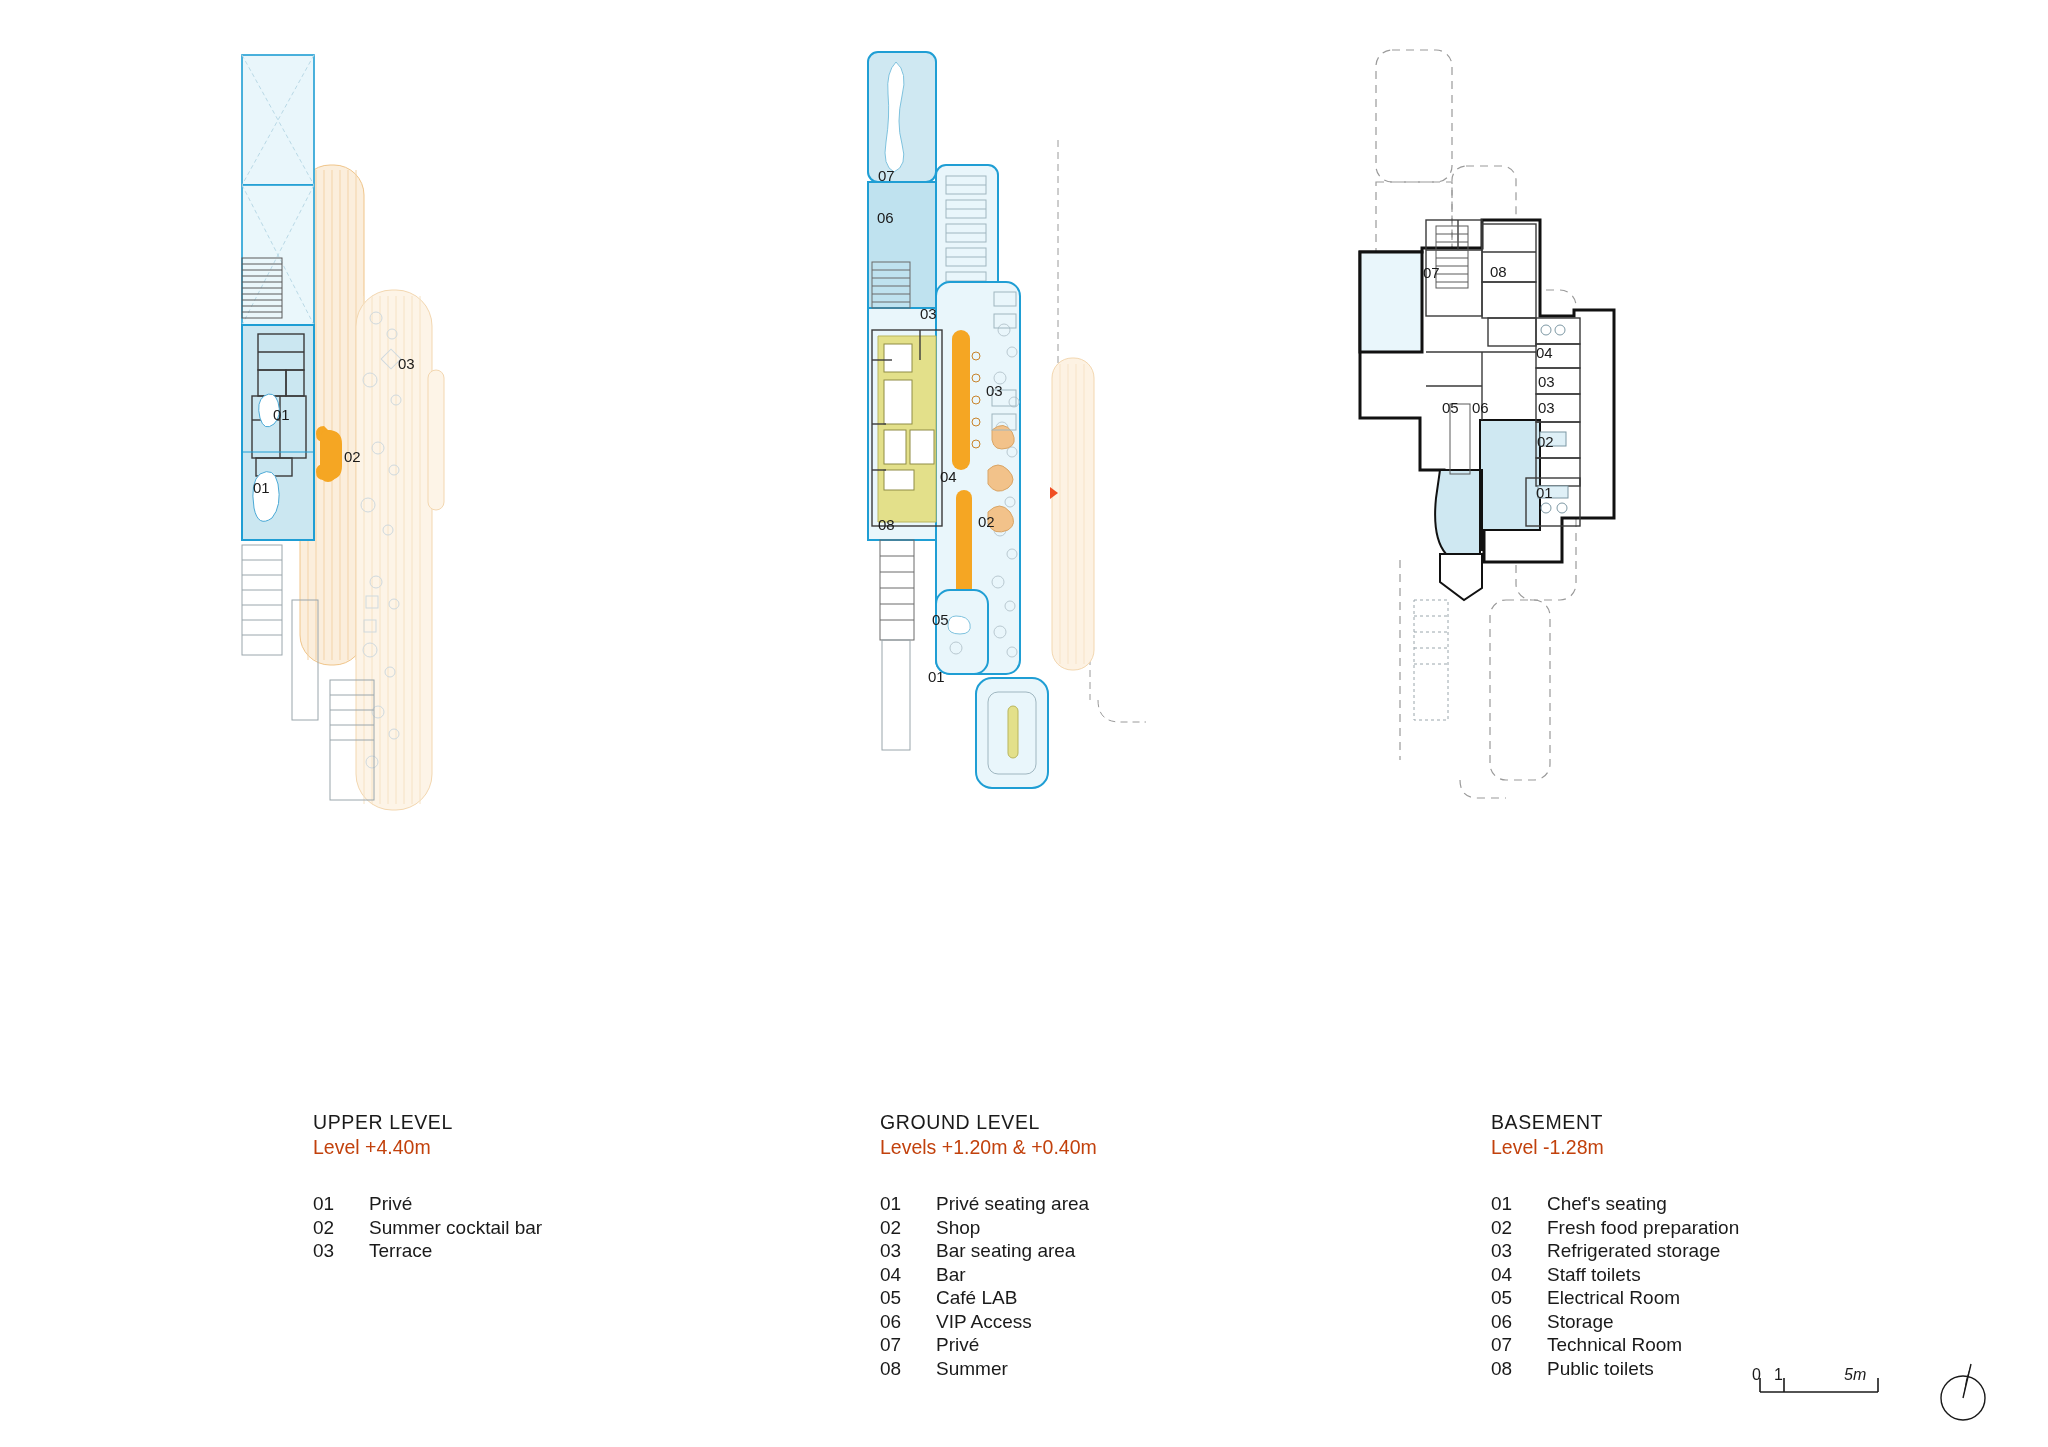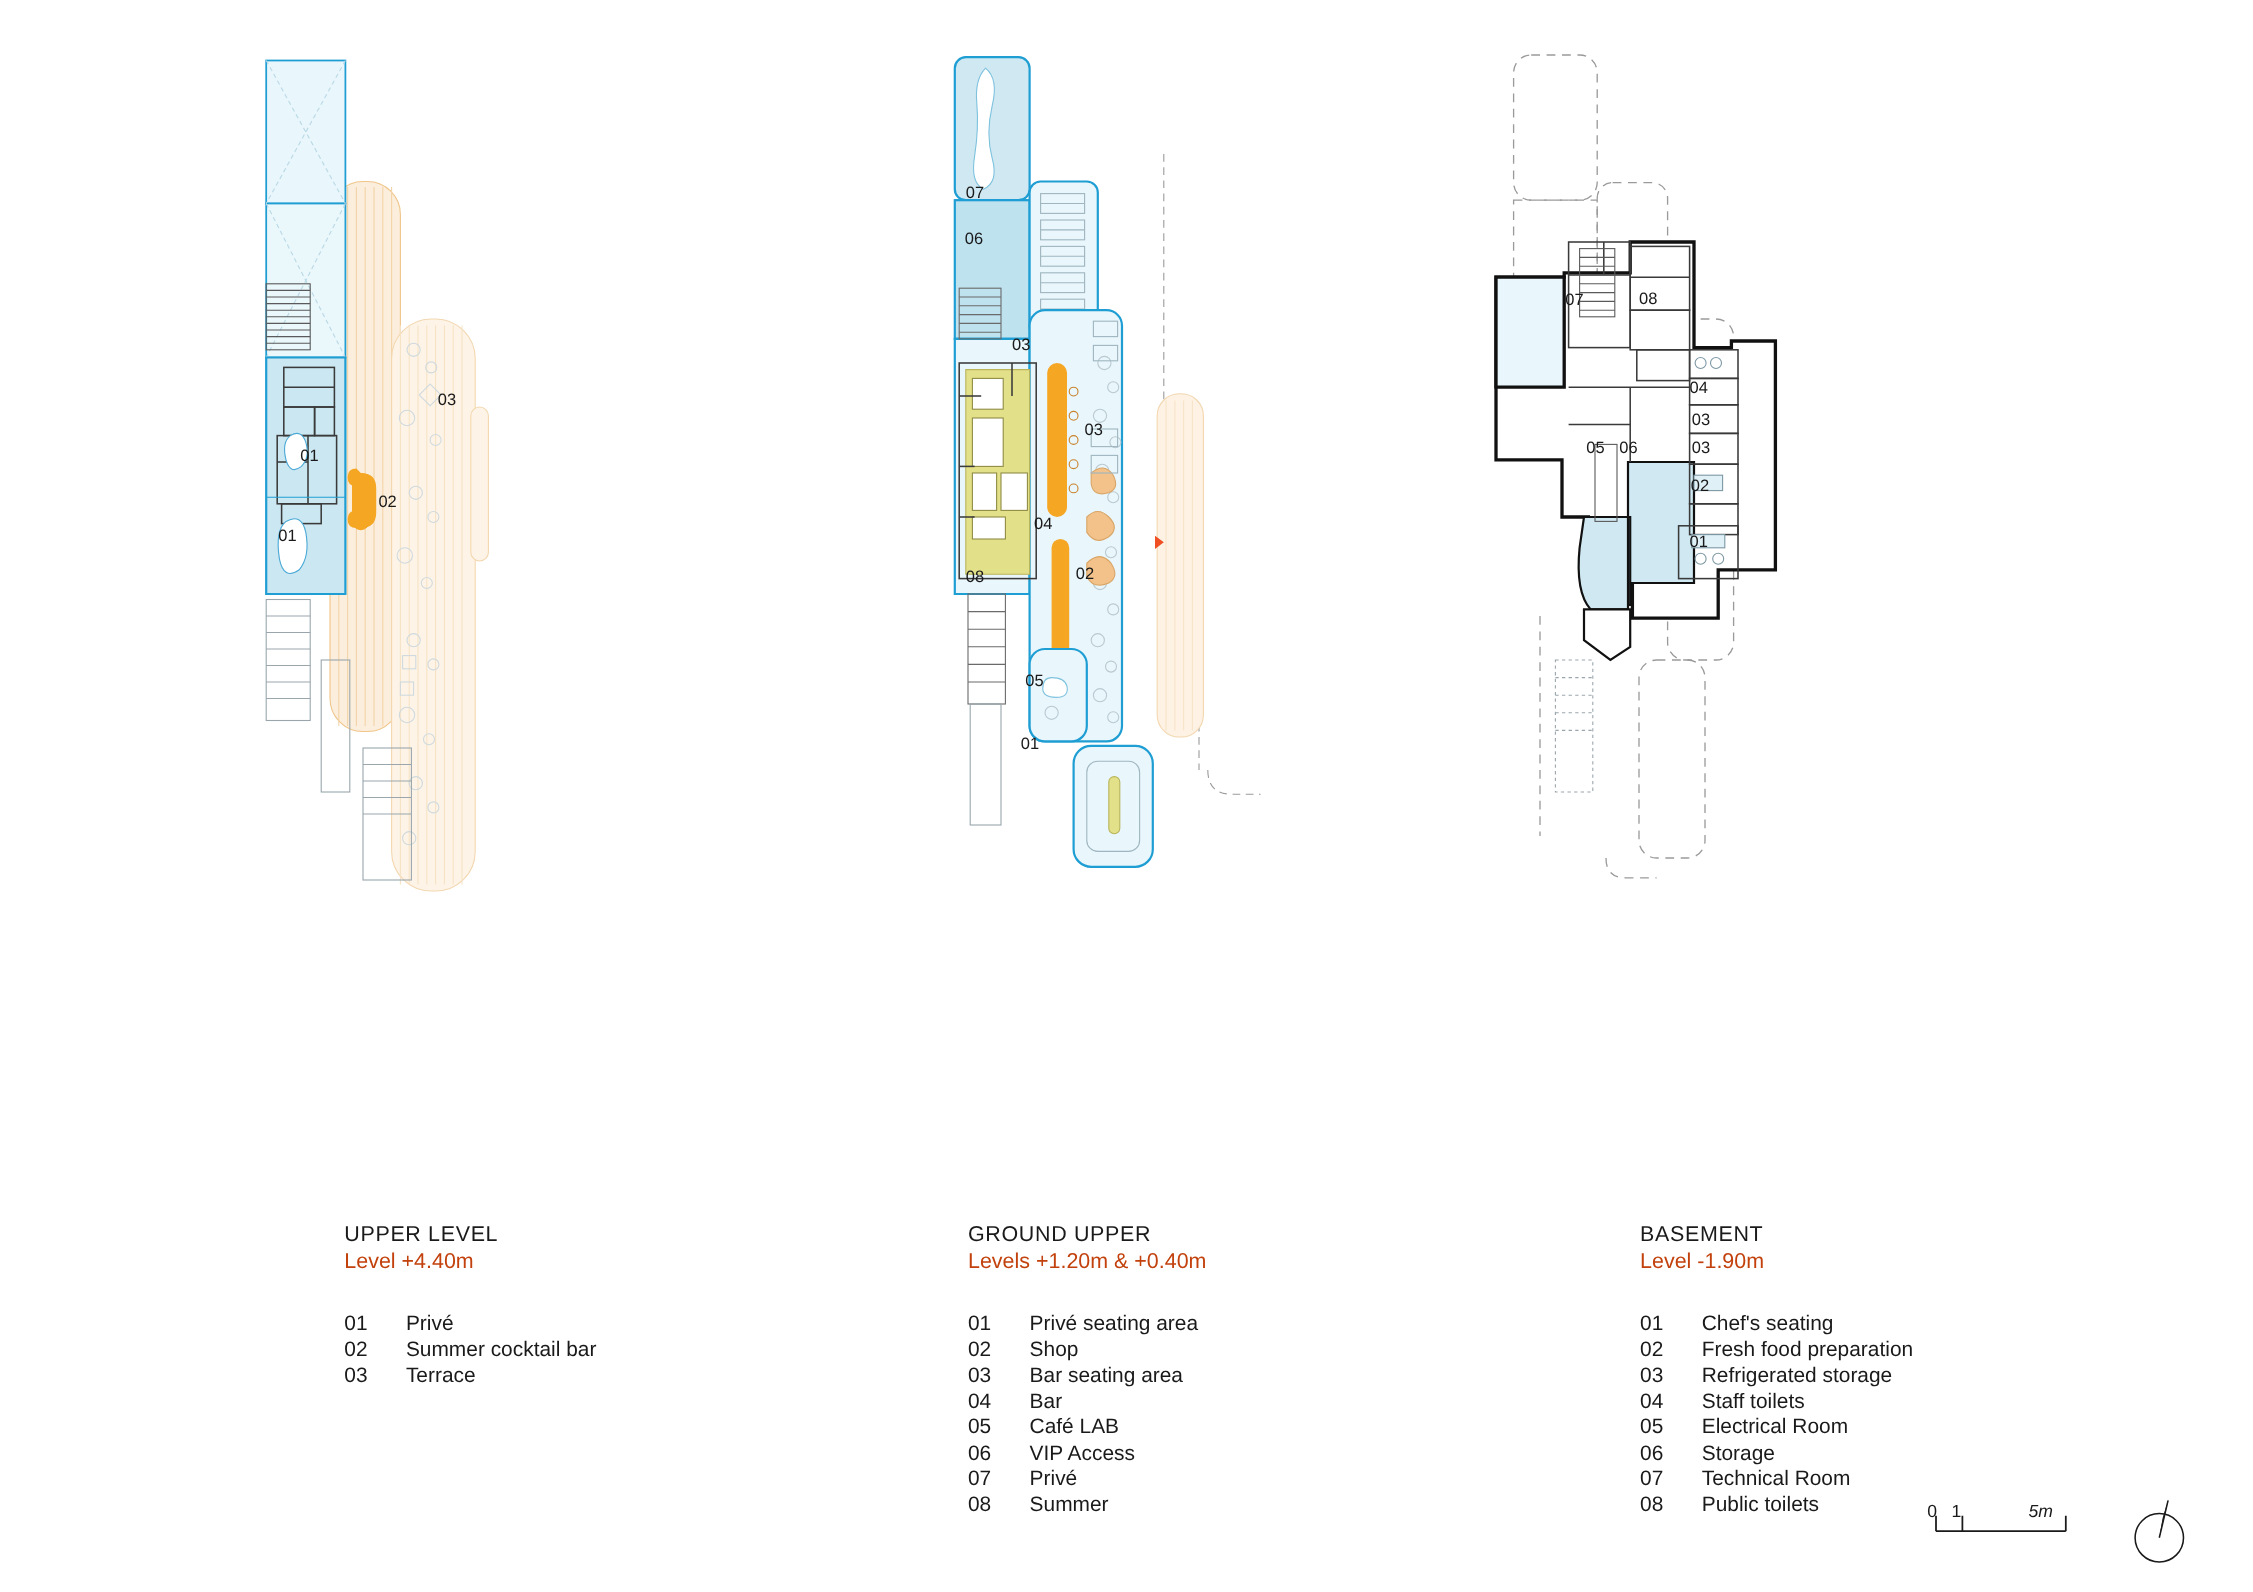--- a/index.html
+++ b/index.html
@@ -480,21 +480,21 @@
       <span class="legend-num">02</span>
       <span class="legend-label">Summer cocktail bar</span>
     </div>
     <div class="legend-row">
       <span class="legend-num">03</span>
       <span class="legend-label">Terrace</span>
     </div>
   </div>
 
   <div class="legend" id="legend-ground">
-    <div class="legend-title">GROUND UPPER</div>
+    <div class="legend-title">GROUND LEVEL</div>
     <div class="legend-sub">Levels +1.20m &amp; +0.40m</div>
     <div class="legend-row">
       <span class="legend-num">01</span>
       <span class="legend-label">Privé seating area</span>
     </div>
     <div class="legend-row">
       <span class="legend-num">02</span>
       <span class="legend-label">Shop</span>
     </div>
     <div class="legend-row">
@@ -518,21 +518,21 @@
       <span class="legend-label">Privé</span>
     </div>
     <div class="legend-row">
       <span class="legend-num">08</span>
       <span class="legend-label">Summer</span>
     </div>
   </div>
 
   <div class="legend" id="legend-base">
     <div class="legend-title">BASEMENT</div>
-    <div class="legend-sub">Level -1.90m</div>
+    <div class="legend-sub">Level -1.28m</div>
     <div class="legend-row">
       <span class="legend-num">01</span>
       <span class="legend-label">Chef's seating</span>
     </div>
     <div class="legend-row">
       <span class="legend-num">02</span>
       <span class="legend-label">Fresh food preparation</span>
     </div>
     <div class="legend-row">
       <span class="legend-num">03</span>

